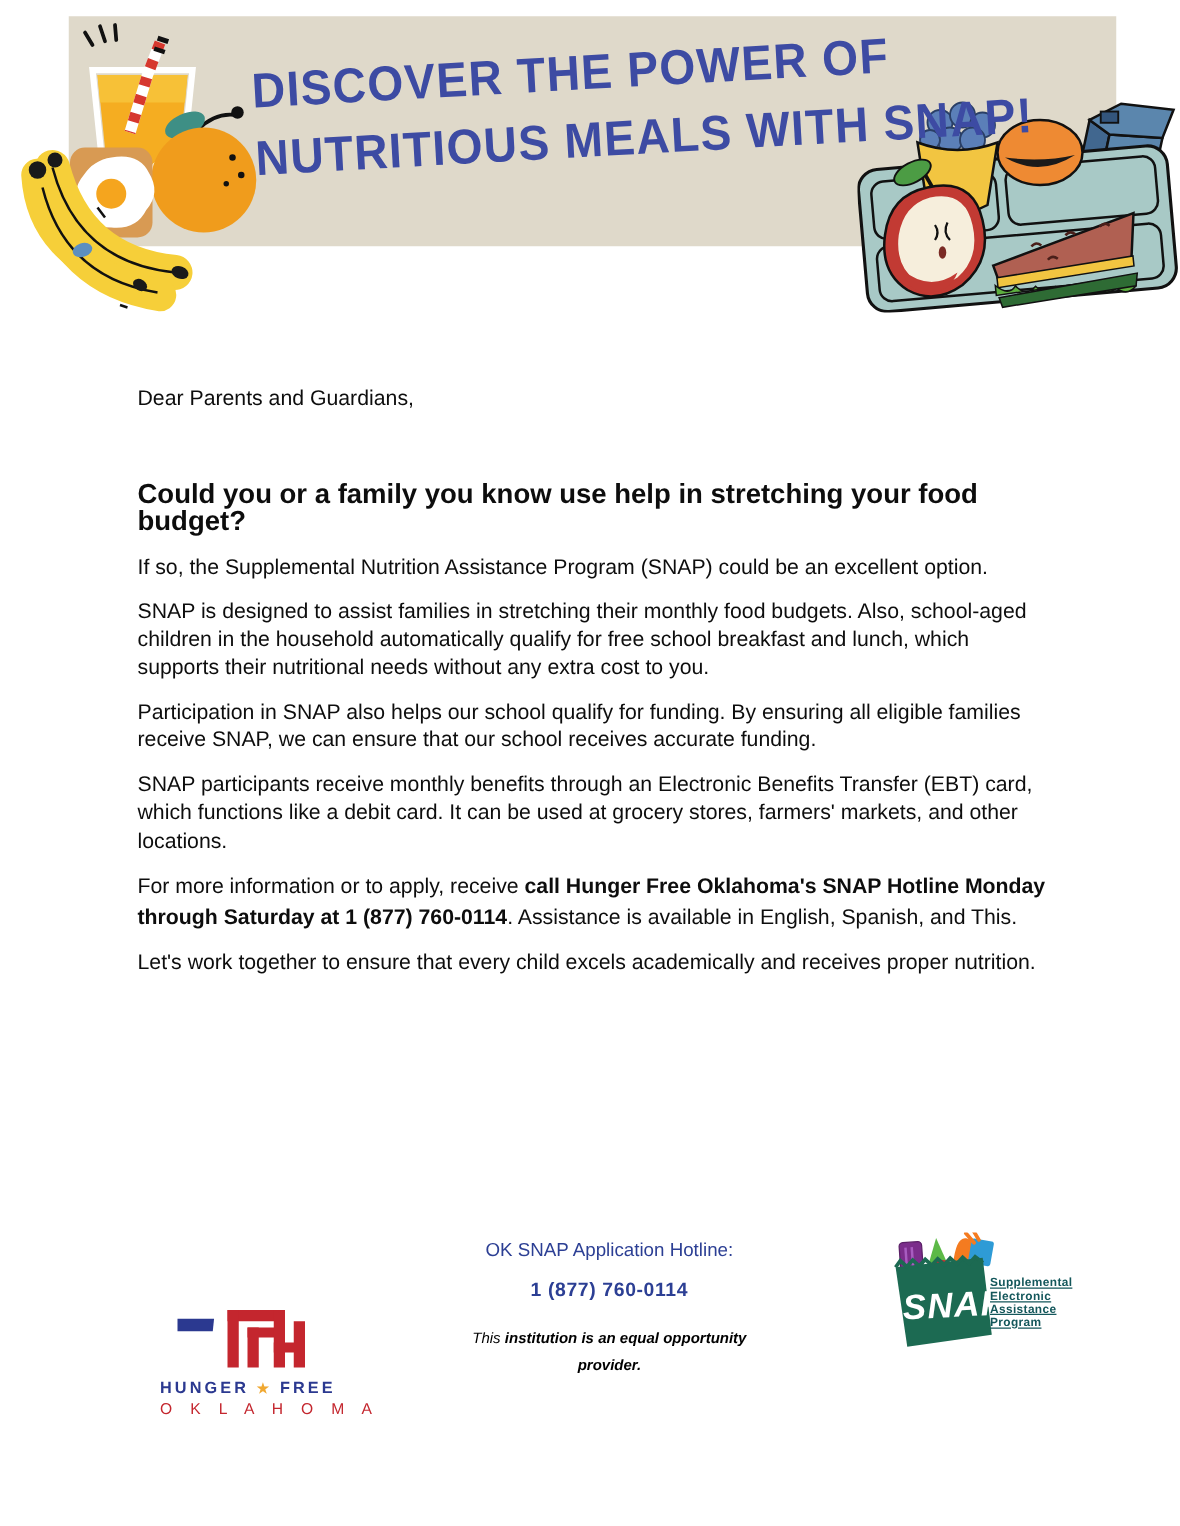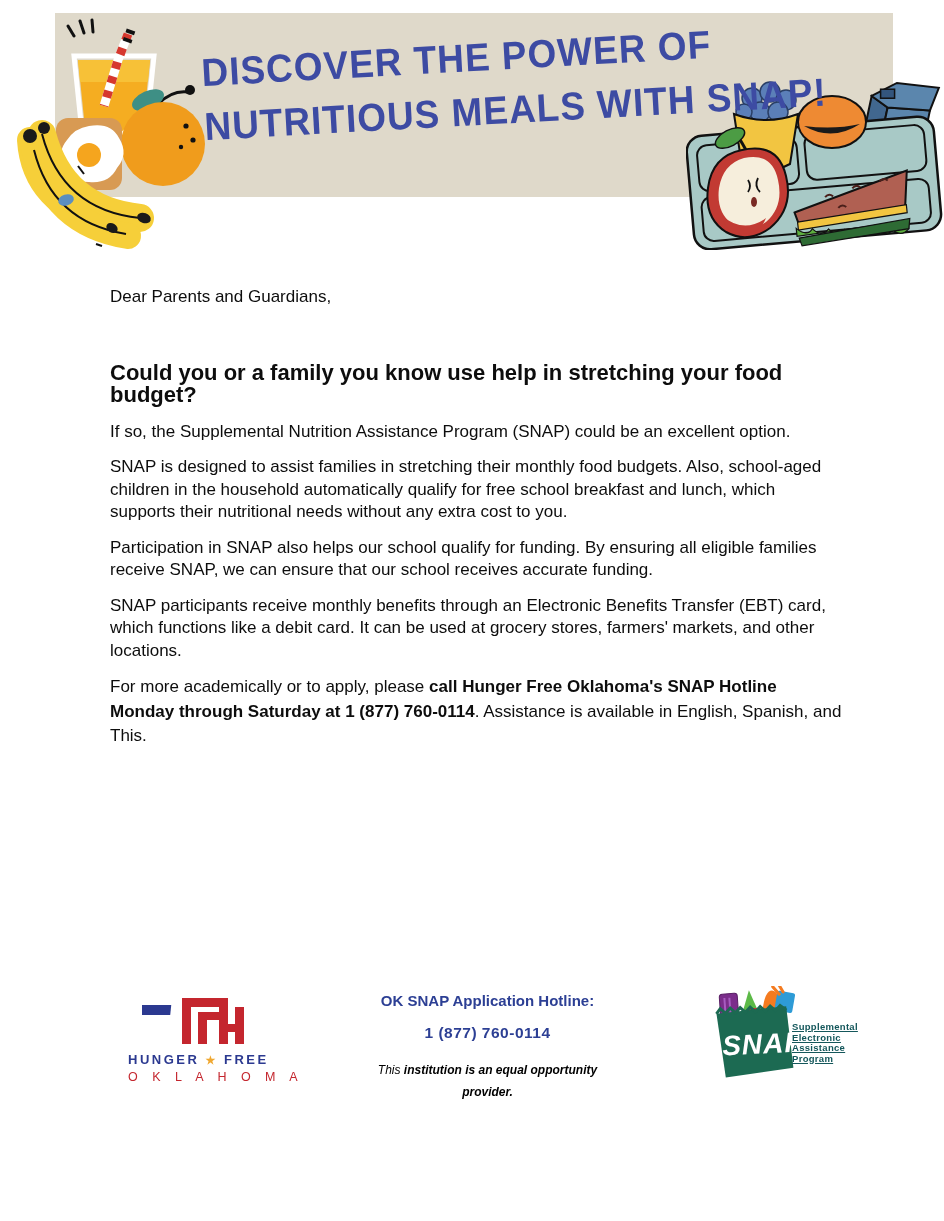--- a/index.html
+++ b/index.html
@@ -22,43 +22,43 @@
   }
   .ill { position:absolute; }
   .ill-left { left:0; top:8px; }
   .ill-right { left:686px; top:64px; }
   
   .letter {
     position:absolute; left:110px; top:286px; width:735px;
     font-size:17px; line-height:22.5px; color:#0d0d0d;
   }
   .letter p { margin:0 0 13px 0; }
-  .letter .salutation { margin-bottom:53px; }
+  .letter .salutation { margin-bottom:53px;margin-top:22px; }
   .letter .intro { margin-bottom:46px; }
   .letter .question { font-weight:bold; font-size:22px; margin-bottom:14px; }
   .letter .p-apply { line-height:24.5px; }
   .letter strong { font-weight:bold; }
   
   .hfo {
-    position:absolute; left:128px; top:998px; width:132px; text-align:center;
+    position:absolute; left:128px; top:1048px; width:132px; text-align:center;
   }
   .hfo-mark { display:block; margin:0 auto 6px auto; }
   .hfo-line1 {
     color:#2b3990; font-weight:bold; font-size:13px; letter-spacing:2.5px;
     white-space:nowrap;
   }
   .hfo-line1 .star { color:#f0a831; font-size:11px; }
   .hfo-line2 {
     color:#c4262e; font-size:12.5px; letter-spacing:5.5px; margin-top:3px;
     white-space:nowrap;
   }
   .hotline {
     position:absolute; left:330px; top:992px; width:315px; text-align:center;
   }
-  .hotline .hl-label { margin:0 0 15px 0; color:#2c3f94; font-weight:bold; font-size:15px; }
+  .hotline .hl-label { margin:0 0 15px 0; color:#2c3f94; font-weight:normal; font-size:15px; }
   .hotline .hl-number { margin:0 0 17px 0; color:#2c3f94; font-weight:bold; font-size:15.5px; letter-spacing:0.5px;text-align:center; }
   .hotline .eo { margin:0 auto; max-width:232px; font-size:12px; line-height:22px; color:#000;font-style:italic; }
   .hotline .eo strong { font-weight:bold; }
   .snap {
     position:absolute; left:714px; top:986px; width:150px;
   }
   .snap-words {
     position:absolute; left:78px; top:36px;
     color:#14575b; font-weight:bold; font-size:9.5px; line-height:10.5px;
     letter-spacing:0.3px;
@@ -197,21 +197,22 @@
     <div>NUTRITIOUS MEALS WITH SNAP!</div>
   </div>
 
   <main class="letter">
     <p class="salutation">Dear Parents and Guardians,</p>
     <p class="question">Could you or a family you know use help in stretching your food budget?</p>
     <p>If so, the Supplemental Nutrition Assistance Program (SNAP) could be an excellent option.</p>
     <p>SNAP is designed to assist families in stretching their monthly food budgets. Also, school-aged children in the household automatically qualify for free school breakfast and lunch, which supports their nutritional needs without any extra cost to you.</p>
     <p>Participation in SNAP also helps our school qualify for funding. By ensuring all eligible families receive SNAP, we can ensure that our school receives accurate funding.</p>
     <p>SNAP participants receive monthly benefits through an Electronic Benefits Transfer (EBT) card, which functions like a debit card. It can be used at grocery stores, farmers' markets, and other locations.</p>
-    <p class="p-apply"><span>For more academically or to apply, please </span><strong>call Hunger Free Oklahoma's SNAP Hotline Monday through Saturday at 1 (877) 760-0114</strong><span>. Assistance is available in English, Spanish, and This.</span></p>
+    <p class="p-apply"><span>For more information or to apply, receive </span><strong>call Hunger Free Oklahoma's SNAP Hotline Monday through Saturday at 1 (877) 760-0114</strong><span>. Assistance is available in English, Spanish, and This.</span></p>
+    <p>Let's work together to ensure that every child excels academically and receives proper nutrition.</p>
   </main>
 
   <div class="hfo">
     <svg class="hfo-mark" width="104" height="48" viewBox="0 0 104 48">
       <rect x="0" y="7" width="30" height="10" fill="#2b3990" transform="skewX(-6)"></rect>
       <g fill="#c4262e">
         <rect x="40" y="0" width="46" height="9"></rect>
         <rect x="40" y="0" width="9" height="46"></rect>
         <rect x="56" y="14" width="9" height="32"></rect>
         <rect x="56" y="14" width="28" height="8"></rect>

